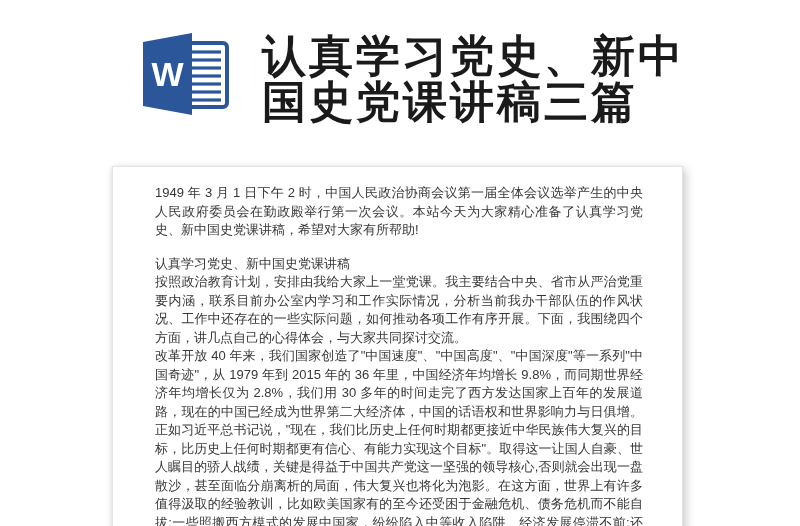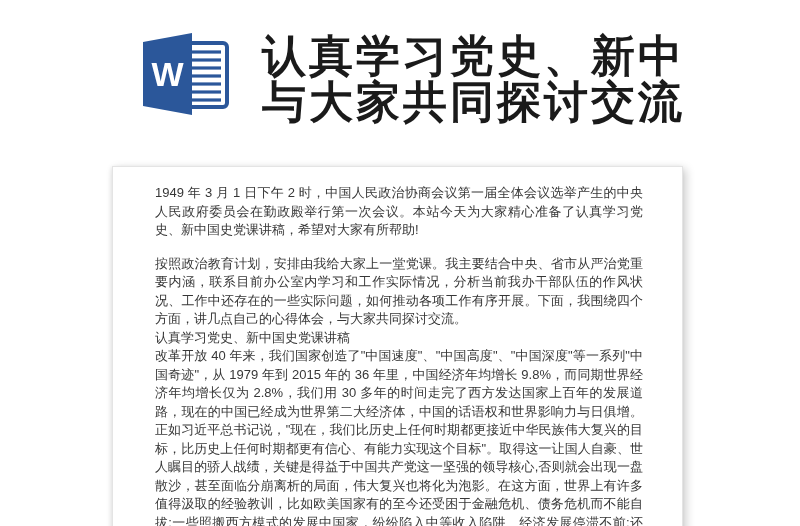--- a/index.html
+++ b/index.html
@@ -70,22 +70,22 @@
       <line x1="48" y1="59" x2="78" y2="59"></line>
       <line x1="48" y1="67" x2="78" y2="67"></line>
     </g>
 
     <polygon points="0,9 49,0 49,82 0,73" fill="#2B579A"></polygon>
     <text x="24.5" y="53" font-size="34" font-weight="bold" text-anchor="middle" font-family="Liberation Sans, sans-serif" fill="#ffffff">W</text>
   </svg>
 
   <h1 class="doc-title">
     <span>认真学习党史、新中</span>
-    <span>与大家共同探讨交流</span>
+    <span>国史党课讲稿三篇</span>
   </h1>
 </div>
 
 <div class="doc-page">
   <p class="intro">1949 年 3 月 1 日下午 2 时，中国人民政治协商会议第一届全体会议选举产生的中央人民政府委员会在勤政殿举行第一次会议。本站今天为大家精心准备了认真学习党史、新中国史党课讲稿，希望对大家有所帮助!</p>
+  <p>认真学习党史、新中国史党课讲稿</p>
   <p>按照政治教育计划，安排由我给大家上一堂党课。我主要结合中央、省市从严治党重要内涵，联系目前办公室内学习和工作实际情况，分析当前我办干部队伍的作风状况、工作中还存在的一些实际问题，如何推动各项工作有序开展。下面，我围绕四个方面，讲几点自己的心得体会，与大家共同探讨交流。</p>
-  <p>认真学习党史、新中国史党课讲稿</p>
   <p>改革开放 40 年来，我们国家创造了"中国速度"、"中国高度"、"中国深度"等一系列"中国奇迹"，从 1979 年到 2015 年的 36 年里，中国经济年均增长 9.8%，而同期世界经济年均增长仅为 2.8%，我们用 30 多年的时间走完了西方发达国家上百年的发展道路，现在的中国已经成为世界第二大经济体，中国的话语权和世界影响力与日俱增。正如习近平总书记说，"现在，我们比历史上任何时期都更接近中华民族伟大复兴的目标，比历史上任何时期都更有信心、有能力实现这个目标"。取得这一让国人自豪、世人瞩目的骄人战绩，关键是得益于中国共产党这一坚强的领导核心,否则就会出现一盘散沙，甚至面临分崩离析的局面，伟大复兴也将化为泡影。在这方面，世界上有许多值得汲取的经验教训，比如欧美国家有的至今还受困于金融危机、债务危机而不能自拔;一些照搬西方模式的发展中国家，纷纷陷入中等收入陷阱、经济发展停滞不前;还有一些西亚北非国家，国家政治持续动荡，社会秩序严重混</p>
 </div>
 
 </body></html>

